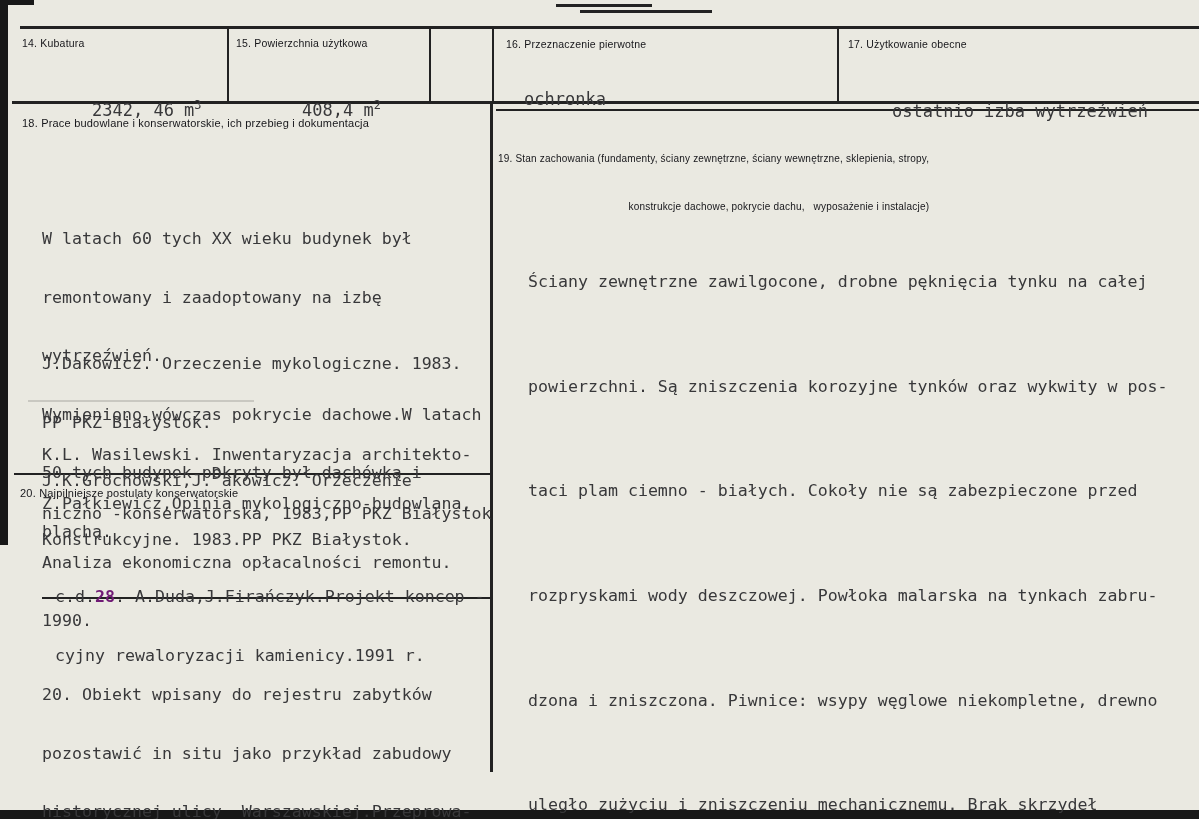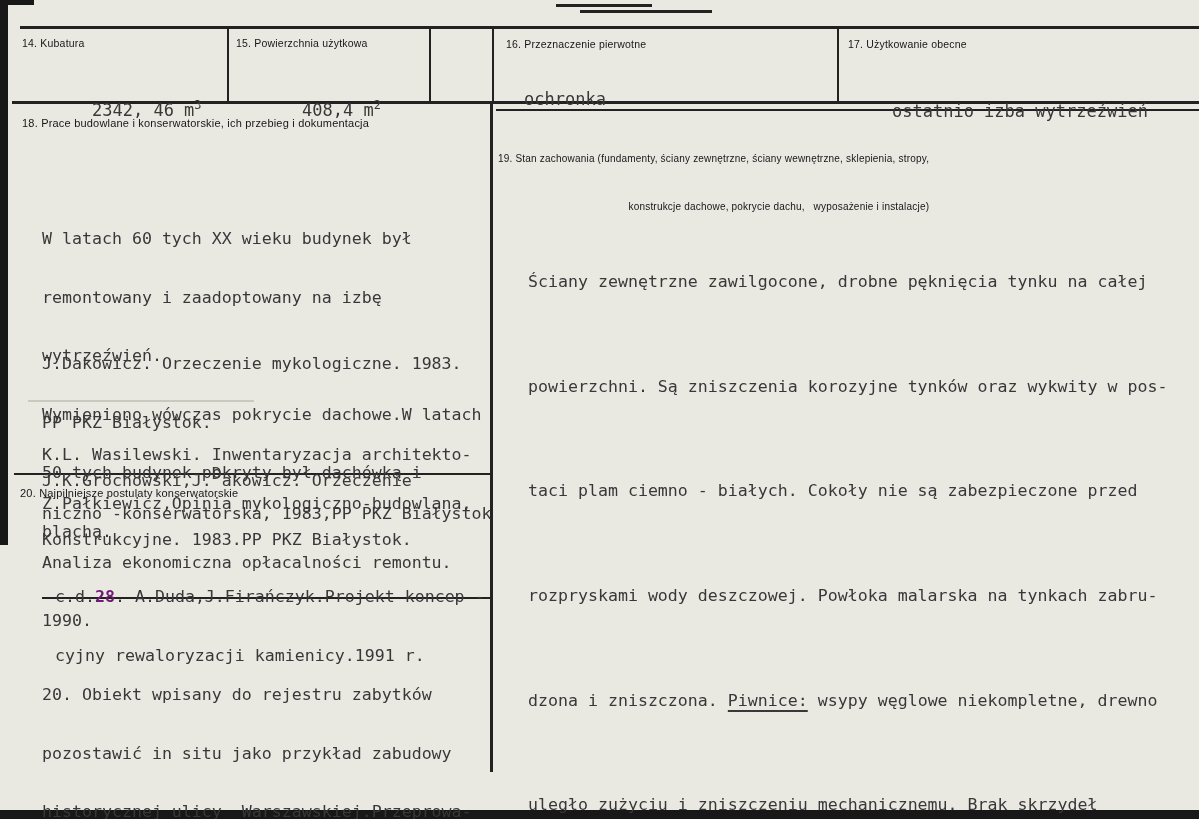--- a/index.html
+++ b/index.html
@@ -33,21 +33,21 @@
     color:#38383a;
     white-space:pre;
     margin-top:40px;
   }
   .val{font-size:17px;}
   .left-body{font-size:16.6px;line-height:19.5px;}
   .right-body{font-size:16.6px;line-height:34.9px;}
   .sup{position:relative;top:-7px;font-size:12px;}
   .supD{position:relative;top:-7px;}
   .b-over{font-weight:bold;color:#701a75;}
-  .ul{text-decoration:underline;text-underline-offset:4px;text-decoration-thickness:1.5px;text-align:right;}
+  .ul{text-underline-offset:4px;text-decoration-thickness:1.5px;text-align:right;}
 </style>
 </head>
 <body>
 
 <div class="page">
 
   <div class="edge" style="left:0;top:0;width:8px;height:545px;"></div>
   <div class="edge" style="left:0;top:0;width:34px;height:5px;"></div>
   <div class="edge" style="left:0;top:810px;width:1199px;height:9px;"></div>
   <div class="hline" style="left:556px;top:4px;width:96px;height:3px;"></div>

